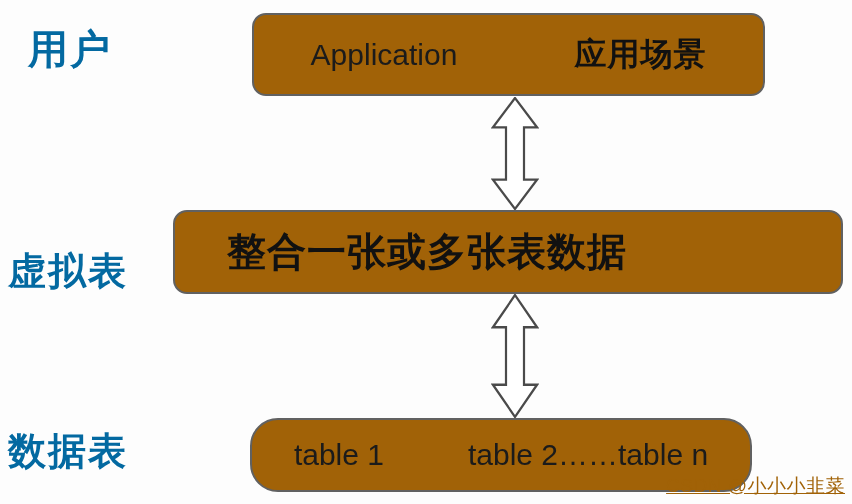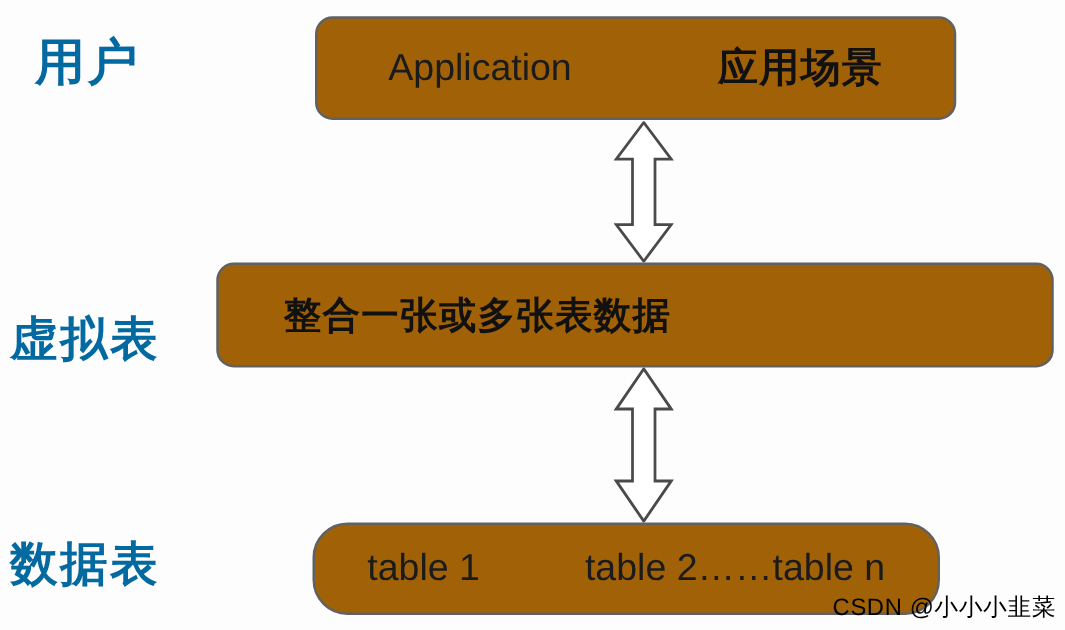--- a/index.html
+++ b/index.html
@@ -56,38 +56,39 @@
     color: #1b1b1b;
   }
   .box-view .en-text { font-size: 34px; }
   .zh-text {
     font-size: 32px;
     font-weight: 600;
     color: #111111;
     letter-spacing: 1px;
     text-align: center;
   }
-  .box-view .zh-text { font-size: 30px; }
+  .box-view .zh-text { font-size: 39px; }
 
   .arrow {
     position: absolute;
     left: 491px;
     width: 48px;
   }
   .arrow-1 { top: 97px;  height: 113px; }
   .arrow-2 { top: 294px; height: 124px; }
 
   .watermark {
     position: absolute;
     right: 7px;
     bottom: 5px;
     font-size: 19px;
-    color: #000000;
+    color: #a16207;
     letter-spacing: 0.5px;
     white-space: nowrap;
+    text-decoration: underline;
   }
 </style>
 </head>
 <body>
 
 <div class="canvas">
 
   <div class="row-label label-user">用户</div>
   <div class="row-label label-virtual">虚拟表</div>
   <div class="row-label label-data">数据表</div>

